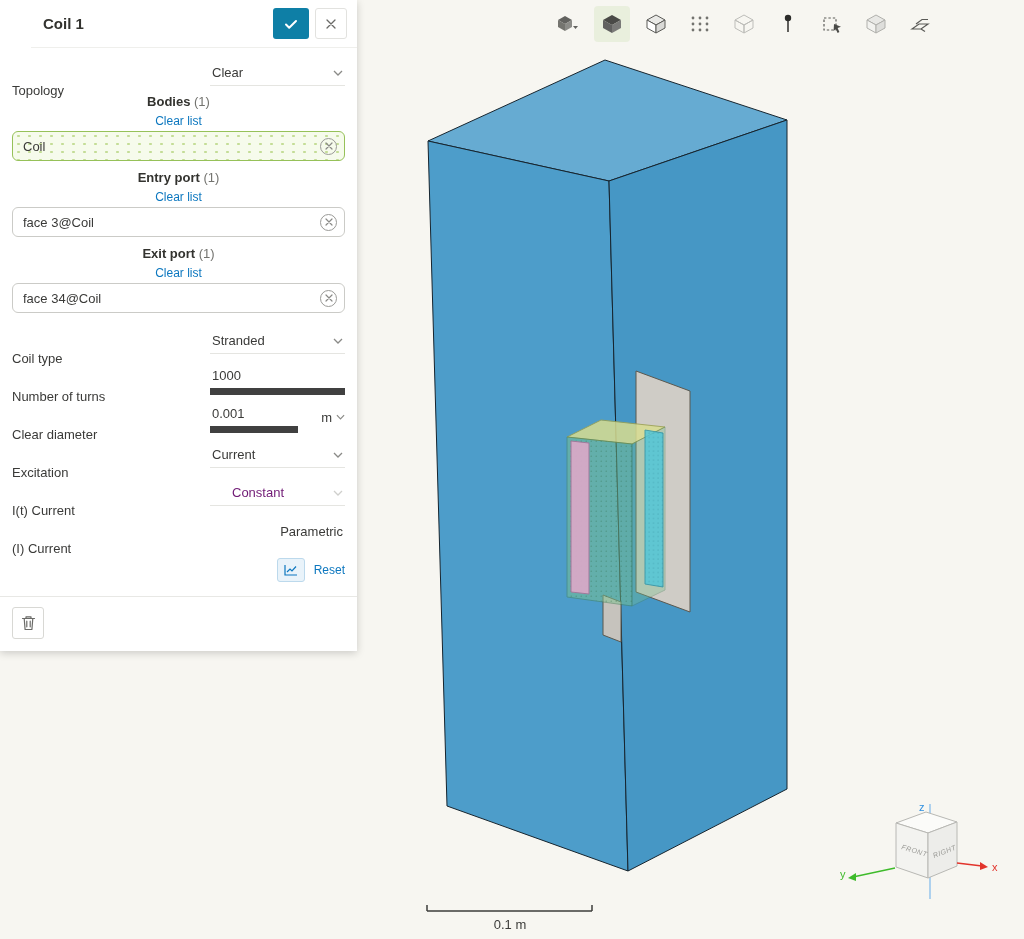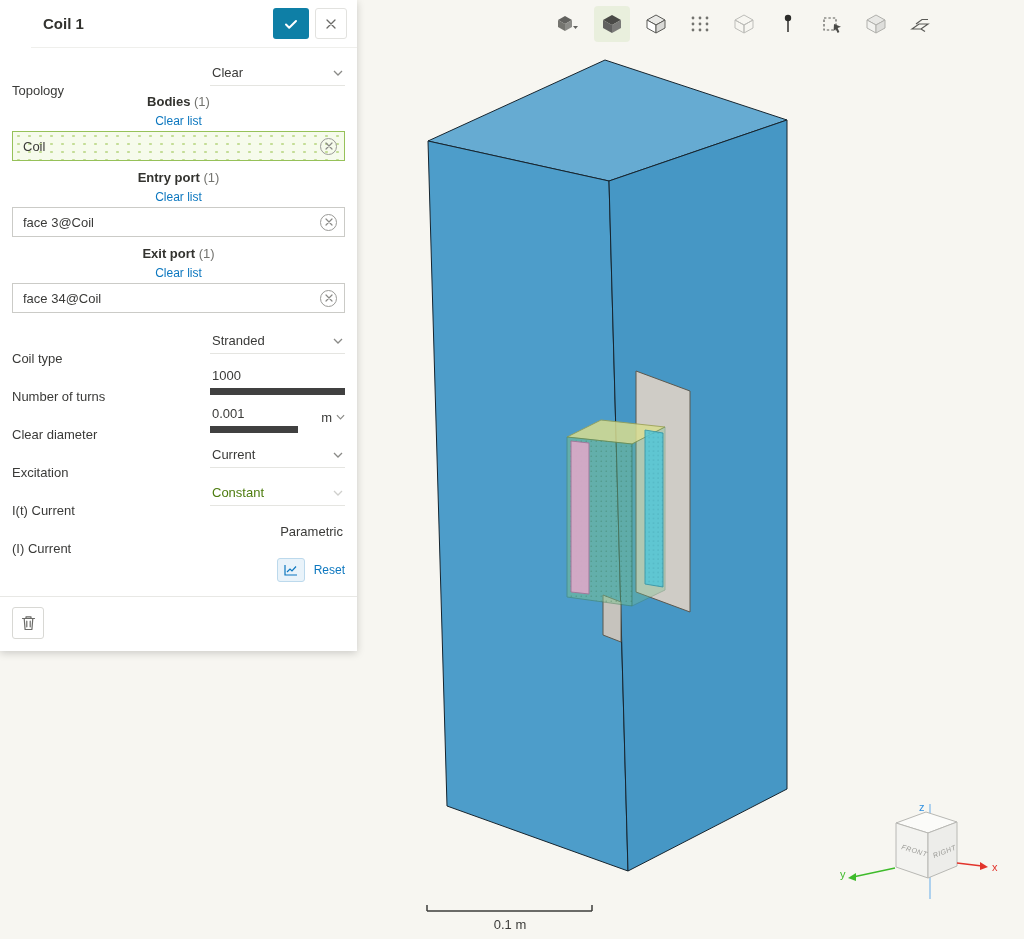--- a/index.html
+++ b/index.html
@@ -43,38 +43,38 @@
   }
   .panel-body { padding:6px 12px 2px 12px; }
 
   .form-row { display:flex; align-items:center; justify-content:space-between; height:38px; }
   .form-label { font-size:13px; color:#3a3a38;margin-top:34px; }
   .select {
     width:135px; display:flex; align-items:center; justify-content:space-between;
     border-bottom:1px solid #e5e5e1; padding:5px 2px; cursor:pointer; font-size:13px;
   }
   .select .sel-value { color:#3a3a38; }
-  .select.disabled .sel-value { color:#4d7c0f; }
+  .select.disabled .sel-value { color:#701a75;margin-left:20px; }
   .chev { color:#8a8a87; display:flex; }
   .select.disabled .chev { color:#cfcfcc; }
   .num-input {
     width:135px; border:none; border-bottom:7px solid #404040; background:transparent;
     font-family:"Liberation Sans", sans-serif; font-size:13px; color:#3a3a38; padding:5px 2px; outline:none;
   }
   .wire-wrap { width:135px; display:flex; align-items:center; justify-content:space-between; }
   .wire-wrap .num-input { width:88px; }
   .unit-select { display:flex; align-items:center; gap:4px; font-size:13px; cursor:pointer; padding:5px 0; }
 
   .section-row { display:flex; align-items:center; justify-content:space-between; height:34px; margin-top:2px;flex-direction:column; }
   .section-label { font-size:13px; font-weight:bold; color:#33332f; }
   .section-count { font-weight:normal; color:#73736f; font-size:13px; }
   .clear-link { font-size:12px; color:#0C77BF; cursor:pointer; text-decoration:none; }
 
   .chip {
-    height:30px; border:1px solid #cbcbc7; border-radius:0; background:#fff;
+    height:30px; border:1px solid #cbcbc7; border-radius:6px; background:#fff;
     display:flex; align-items:center; justify-content:space-between;
     padding:0 7px 0 10px; font-size:13px; margin:3px 0 9px 0;
   }
   .chip.selected {
     border-color:#96c159; background-color:#f6fbec;
     background-image:radial-gradient(circle, #c4dd96 1.1px, rgba(0,0,0,0) 1.2px);
     background-size:11px 8px;
   }
   .chip-x {
     width:17px; height:17px; border:1px solid #9a9a97; border-radius:50%;

